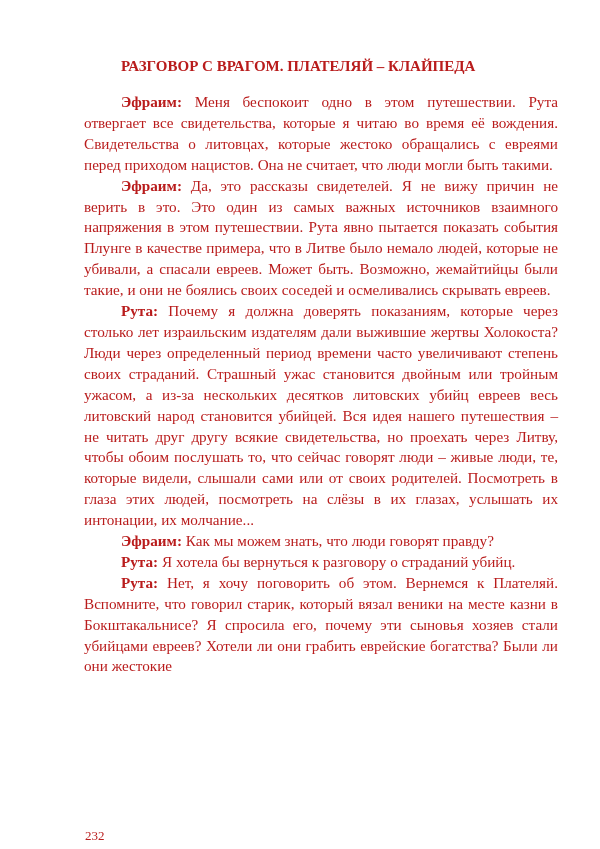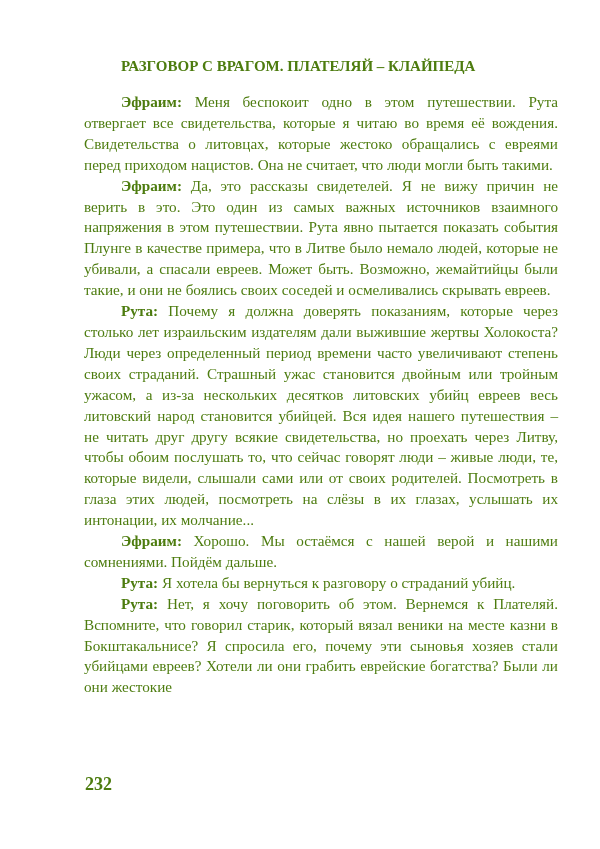--- a/index.html
+++ b/index.html
@@ -1,45 +1,45 @@
 <!DOCTYPE html>
 <html><head>
 <meta charset="utf-8">
 <style>
   html, body { margin: 0; padding: 0; background: #ffffff; }
   body { width: 600px; height: 849px; position: relative; overflow: hidden; }
   .page {
     position: absolute; left: 0; top: 0; width: 600px; height: 849px; background: #fff;
-    font-family: "Liberation Serif", "DejaVu Serif", serif; color: #4d7c0f;
+    font-family: "Liberation Serif", "DejaVu Serif", serif; color: #b91c1c;
   }
   .title {
     position: absolute; left: 121px; top: 55px; width: 440px;
     font-weight: bold; font-size: 15px; line-height: 22px; letter-spacing: 0px;
     white-space: nowrap;
   }
   .body {
     position: absolute; left: 84px; top: 92px; width: 474px;
     font-size: 15.2px; line-height: 20.9px; text-align: justify;
   }
   .body p { margin: 0; text-indent: 37px; }
   .speaker { font-weight: bold; font-family: Liberation Serif, serif; }
   .page-number {
-    position: absolute; left: 85px; top: 776px;
-    font-size: 18px; line-height: 16px; font-weight: bold;
+    position: absolute; left: 85px; top: 828px;
+    font-size: 13px; line-height: 16px;
   }
 </style>
 </head>
 <body>
 
 <div class="page">
   <div class="title">РАЗГОВОР С ВРАГОМ. ПЛАТЕЛЯЙ – КЛАЙПЕДА</div>
 
   <div class="body">
     <p><span class="speaker">Эфраим:</span><span> Меня беспокоит одно в этом путешествии. Рута отвергает все свидетельства, которые я читаю во время её вождения. Свидетельства о литовцах, которые жестоко обращались с евреями перед приходом нацистов. Она не считает, что люди могли быть такими.</span></p>
     <p><span class="speaker">Эфраим:</span><span> Да, это рассказы свидетелей. Я не вижу причин не верить в это. Это один из самых важных источников взаимного напряжения в этом путешествии. Рута явно пытается показать события Плунге в качестве примера, что в Литве было немало людей, которые не убивали, а спасали евреев. Может быть. Возможно, жемайтийцы были такие, и они не боялись своих соседей и осмеливались скрывать евреев.</span></p>
     <p><span class="speaker">Рута:</span><span> Почему я должна доверять показаниям, которые через столько лет израильским издателям дали выжившие жертвы Холокоста? Люди через определенный период времени часто увеличивают степень своих страданий. Страшный ужас становится двойным или тройным ужасом, а из-за нескольких десятков литовских убийц евреев весь литовский народ становится убийцей. Вся идея нашего путешествия – не читать друг другу всякие свидетельства, но проехать через Литву, чтобы обоим послушать то, что сейчас говорят люди – живые люди, те, которые видели, слышали сами или от своих родителей. Посмотреть в глаза этих людей, посмотреть на слёзы в их глазах, услышать их интонации, их молчание...</span></p>
-    <p><span class="speaker">Эфраим:</span><span> Хорошо. Мы остаёмся с нашей верой и нашими сомнениями. Пойдём дальше.</span></p>
+    <p><span class="speaker">Эфраим:</span><span> Как мы можем знать, что люди говорят правду?</span></p>
     <p><span class="speaker">Рута:</span><span> Я хотела бы вернуться к разговору о страданий убийц.</span></p>
     <p><span class="speaker">Рута:</span><span> Нет, я хочу поговорить об этом. Вернемся к Плателяй. Вспомните, что говорил старик, который вязал веники на месте казни в Бокштакальнисе? Я спросила его, почему эти сыновья хозяев стали убийцами евреев? Хотели ли они грабить еврейские богатства? Были ли они жестокие</span></p>
   </div>
 
   <div class="page-number">232</div>
 </div>
 
 </body></html>

